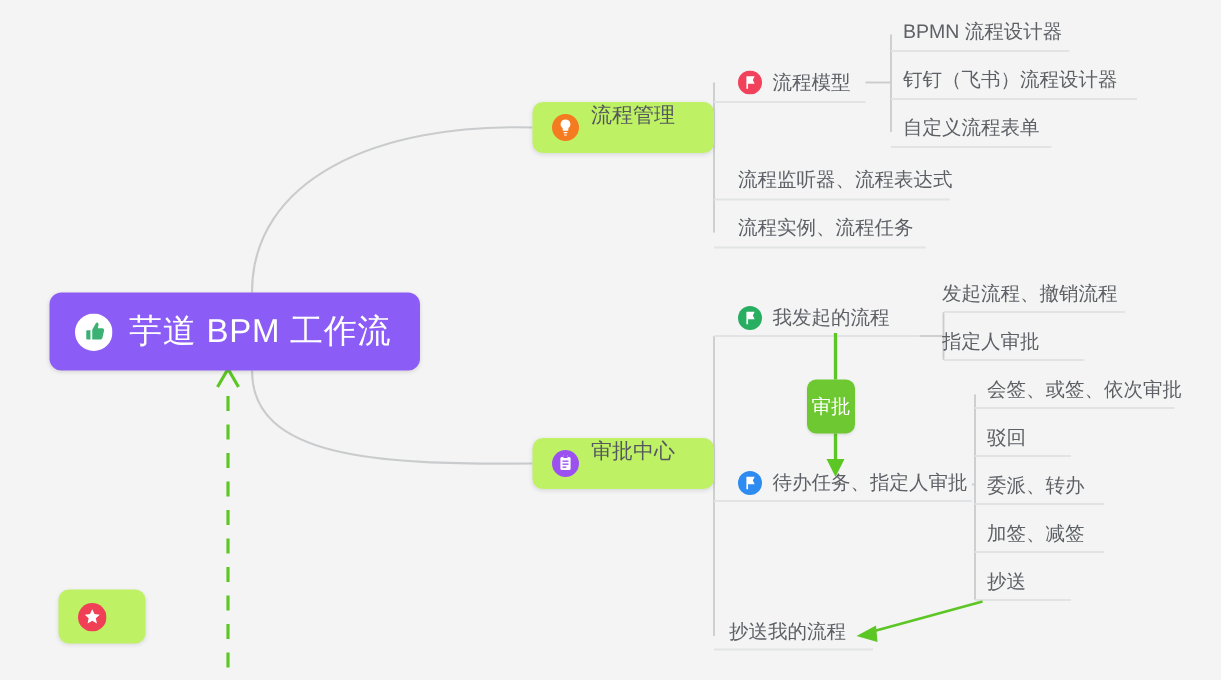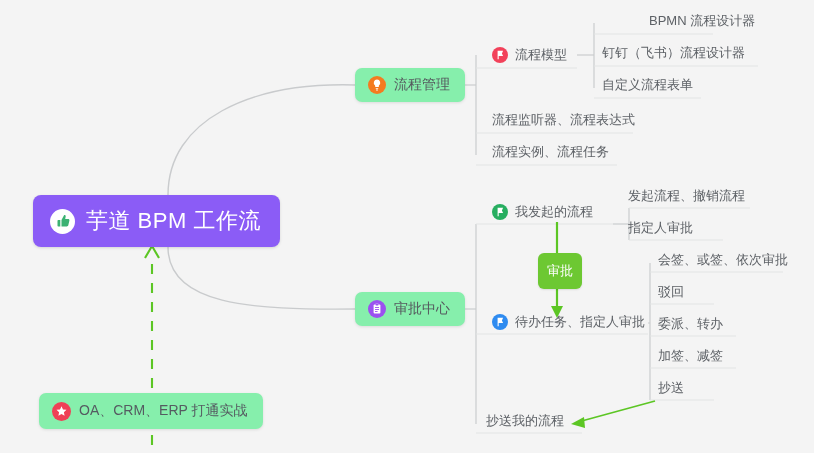--- a/index.html
+++ b/index.html
@@ -40,27 +40,26 @@
   .root-node .label {
     color: #ffffff;
     font-size: 22px;
     letter-spacing: 0.5px;
     margin-left: 11px;
     white-space: nowrap;
   }
   
   .card {
     position: absolute;
-    background: #86efac;
+    background: #bef264;
     border-radius: 7px;
     box-shadow: 0 1px 3px rgba(0,0,0,0.10);
     display: flex;
-    align-items: center;
     box-sizing: border-box;
-    padding: 0 15px 0 13px;
+    padding: 0 26px 0 13px;
     height: 34px;
     white-space: nowrap;
   }
   .card .label {
     font-size: 14px;
     color: #555b61;
     margin-left: 8px;
   }
   .card.tag .label {
     color: #55595e;
@@ -186,21 +185,21 @@
   </div>
 
   <div class="plain" style="left:492px; top:107px;">
     <span class="label">流程监听器、流程表达式</span>
   </div>
 
   <div class="plain" style="left:492px; top:139px;">
     <span class="label">流程实例、流程任务</span>
   </div>
 
-  <div class="plain" style="left:602px; top:8px;margin-left:47px;">
+  <div class="plain" style="left:602px; top:8px;">
     <span class="label">BPMN 流程设计器</span>
   </div>
   <div class="plain" style="left:602px; top:40px;">
     <span class="label">钉钉（飞书）流程设计器</span>
   </div>
   <div class="plain" style="left:602px; top:72px;">
     <span class="label">自定义流程表单</span>
   </div>
 
   <div class="card tag" style="left:355px; top:292px;">
@@ -258,27 +257,26 @@
   <div class="plain" style="left:658px; top:311px;">
     <span class="label">委派、转办</span>
   </div>
   <div class="plain" style="left:658px; top:343px;">
     <span class="label">加签、减签</span>
   </div>
   <div class="plain" style="left:658px; top:375px;">
     <span class="label">抄送</span>
   </div>
 
-  <div class="badge" style="left:538px; top:253px; width:44px; height:36px;">
+  <div class="badge" style="left:538px; top:253px; width:32px; height:36px;">
     <span>审批</span>
   </div>
 
   <div class="card" style="left:39px; top:393px; height:36px;">
     <span class="ico">
       <svg width="19" height="19" viewBox="0 0 19 19">
         <circle cx="9.5" cy="9.5" r="9.5" fill="#ef4056"></circle>
         <path d="M9.5 4.2l1.5 3.2 3.5.4-2.6 2.4.7 3.5-3.1-1.8-3.1 1.8.7-3.5-2.6-2.4 3.5-.4z" fill="#ffffff"></path>
       </svg>
     </span>
-    <span class="label">OA、CRM、ERP 打通实战</span>
   </div>
 
 </div>
 
 </body></html>

